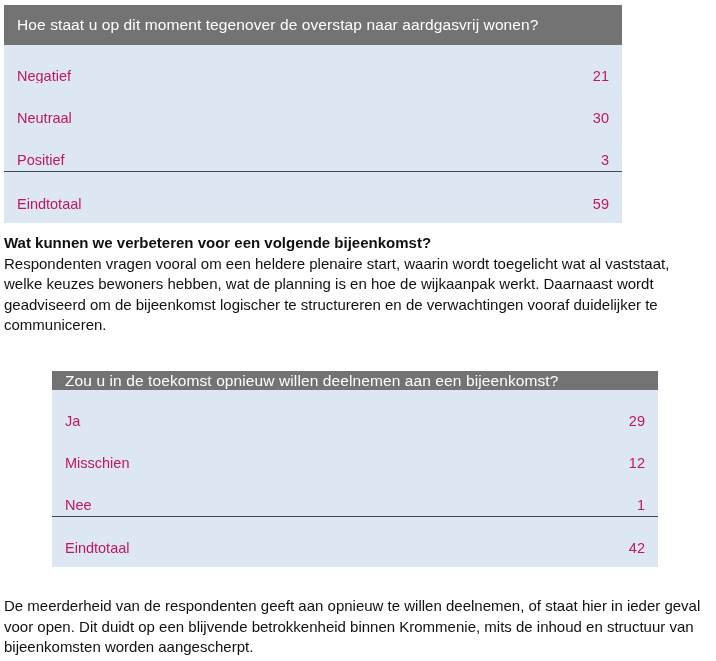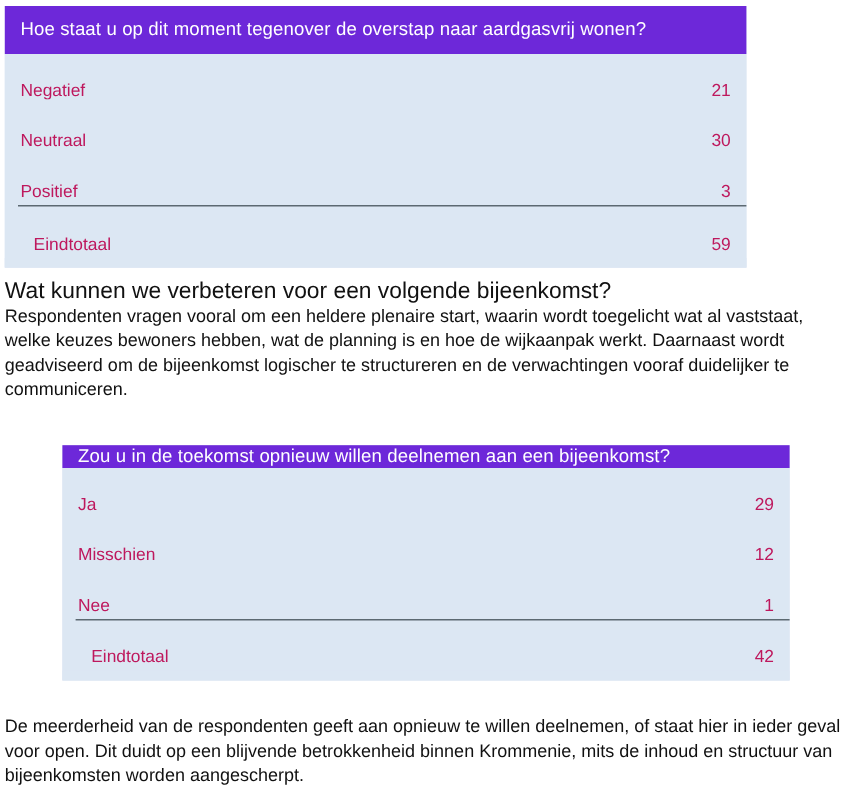--- a/index.html
+++ b/index.html
@@ -19,21 +19,21 @@
   }
 
   
   .pivot {
     position: absolute;
     box-sizing: border-box;
     background: #dce7f3;
     border-collapse: collapse;
   }
   .pivot-header {
-    background: #6d28d9;
+    background: #737373;
     color: #ffffff;
     font-size: 15.5px;
     line-height: 1;
     letter-spacing: 0.1px;
     box-sizing: border-box;
     display: flex;
     align-items: center;
     padding-left: 13px;
   }
   .pivot-body {
@@ -54,21 +54,20 @@
     white-space: nowrap;
     overflow: hidden;
   }
   .prow .pvalue {
     flex: 0 0 auto;
     text-align: right;
     white-space: nowrap;
   }
   .prow.total {
     border-top: 1.6px solid #3d4a52;
-    margin-left: 11px;
   }
   .pivot-footpad {
     height: 8px;
     background: #dce7f3;
   }
 
   
   #table-responses {
     left: 4px;
     top: 5px;
@@ -91,23 +90,23 @@
   
   .prose {
     position: absolute;
     box-sizing: border-box;
     font-size: 15px;
     line-height: 20.5px;
     color: #111111;
   }
   .prose h3 {
     margin: 0 0 0 0;
-    font-size: 19px;
+    font-size: 15px;
     line-height: 20.5px;
-    font-weight: normal;
+    font-weight: bold;
   }
   .prose p {
     margin: 0;
   }
   #block-improvements {
     left: 4px;
     top: 233px;
     width: 700px;
   }
   #block-conclusion {

